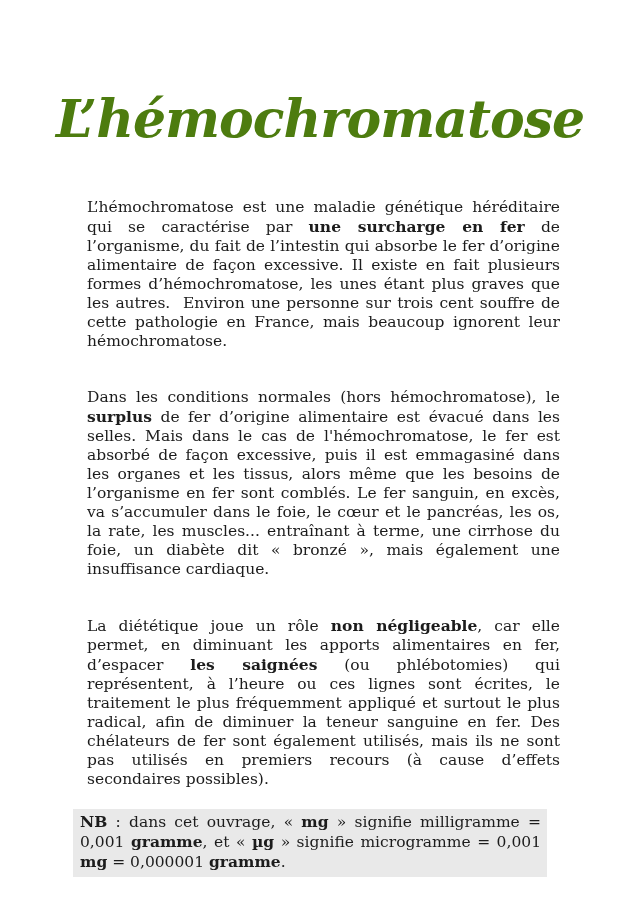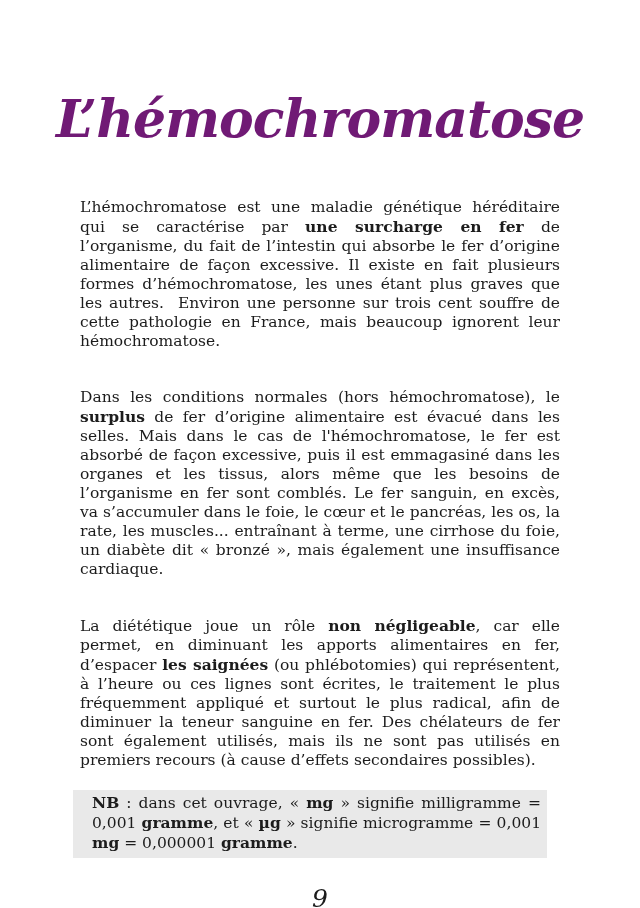--- a/index.html
+++ b/index.html
@@ -18,39 +18,39 @@
   }
   .title {
     margin: 84px 0 0 0;
     height: 70px;
     line-height: 70px;
     text-align: center;
     font-size: 52px;
     font-style: italic;
     font-weight: bold;
     letter-spacing: -1px;
-    color: #701a75;
+    color: #4d7c0f;
   }
   .body-col {
     margin: 44px 80px 0 80px;
   }
   p.para {
-    margin: 0 0 37px 0;
+    margin: 0 0 37px 7px;
     font-size: 15.5px;
     line-height: 19px;
     text-align: justify;
     text-justify: inter-word;
   }
   p.para.tight {
     margin-bottom: 20px;
   }
   p.para.highlight {
     margin-left: -7px;
     margin-right: 13px;
-    padding: 3px 6px 5px 19px;
+    padding: 3px 6px 5px 7px;
     margin-bottom: 0;
   }
   .pageno {
     margin-top: 26px;
     text-align: center;
     font-size: 25px;
     font-style: italic;
     font-weight: 500;
     color: #1c1c1c;
   }

